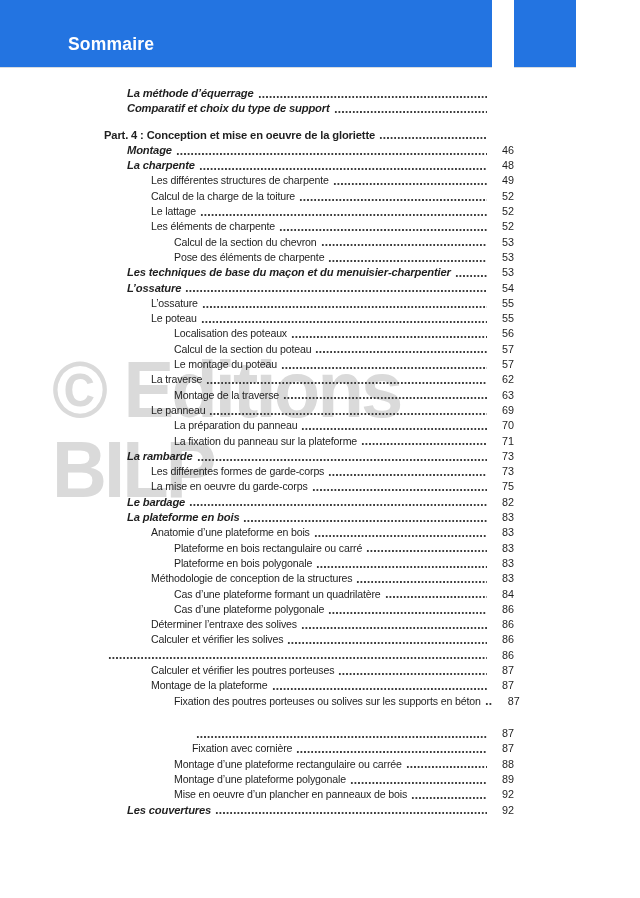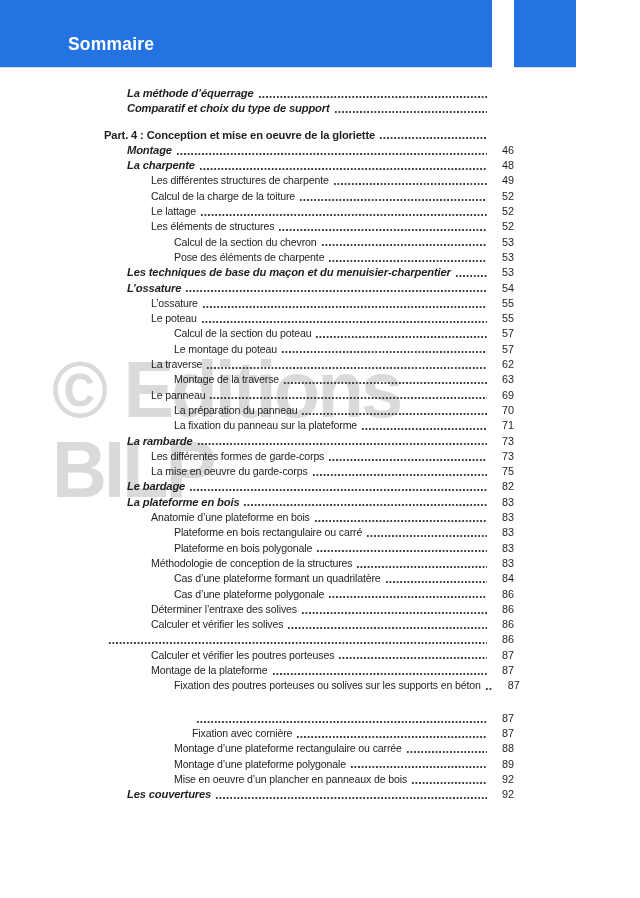--- a/index.html
+++ b/index.html
@@ -149,21 +149,21 @@
       <span class="label">Calcul de la charge de la toiture</span>
       <span class="leader"></span>
       <span class="page">52</span>
     </div>
       <div class="toc-row lvl2 style-plain">
       <span class="label">Le lattage</span>
       <span class="leader"></span>
       <span class="page">52</span>
     </div>
       <div class="toc-row lvl2 style-plain">
-      <span class="label">Les éléments de structures</span>
+      <span class="label">Les éléments de charpente</span>
       <span class="leader"></span>
       <span class="page">52</span>
     </div>
       <div class="toc-row lvl3 style-plain">
       <span class="label">Calcul de la section du chevron</span>
       <span class="leader"></span>
       <span class="page">53</span>
     </div>
       <div class="toc-row lvl3 style-plain">
       <span class="label">Pose des éléments de charpente</span>
@@ -182,20 +182,25 @@
     </div>
       <div class="toc-row lvl2 style-plain">
       <span class="label">L’ossature</span>
       <span class="leader"></span>
       <span class="page">55</span>
     </div>
       <div class="toc-row lvl2 style-plain">
       <span class="label">Le poteau</span>
       <span class="leader"></span>
       <span class="page">55</span>
+    </div>
+      <div class="toc-row lvl3 style-plain">
+      <span class="label">Localisation des poteaux</span>
+      <span class="leader"></span>
+      <span class="page">56</span>
     </div>
       <div class="toc-row lvl3 style-plain">
       <span class="label">Calcul de la section du poteau</span>
       <span class="leader"></span>
       <span class="page">57</span>
     </div>
       <div class="toc-row lvl3 style-plain">
       <span class="label">Le montage du poteau</span>
       <span class="leader"></span>
       <span class="page">57</span>

